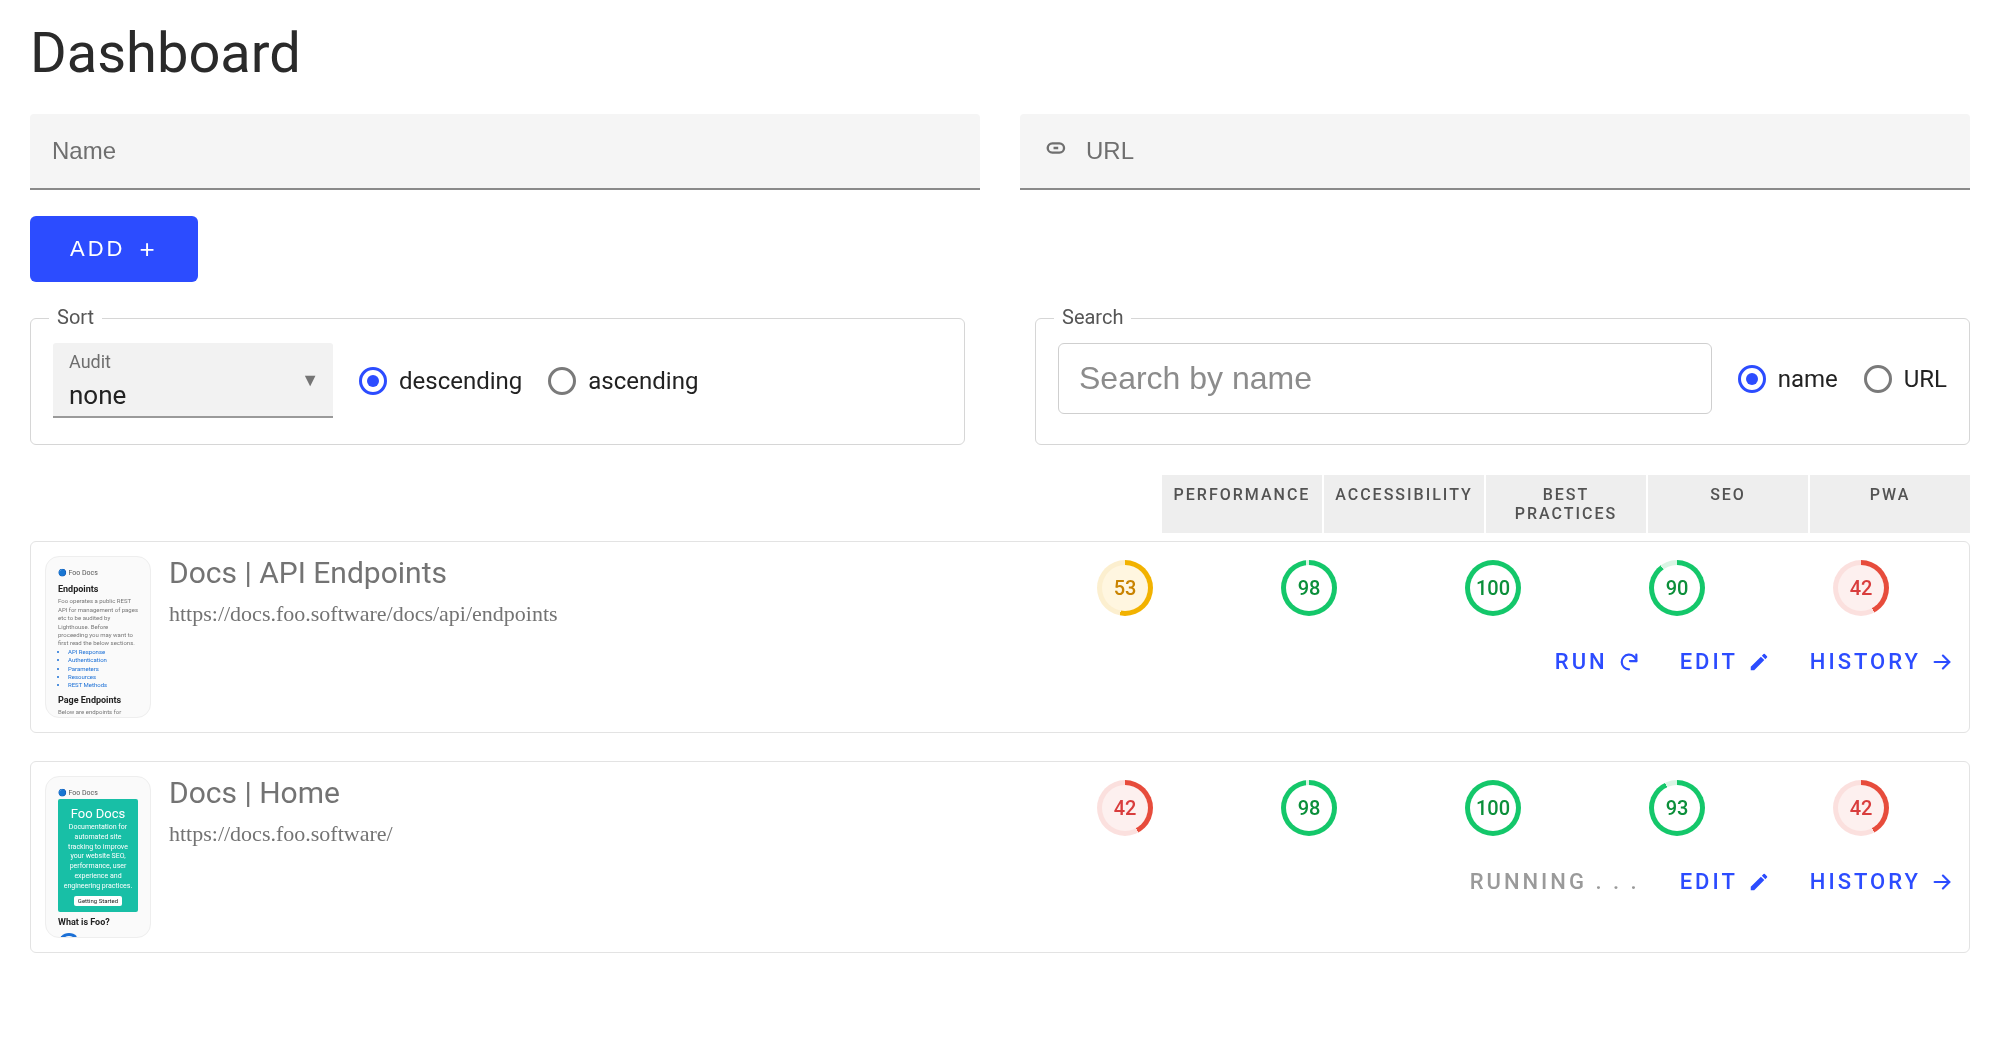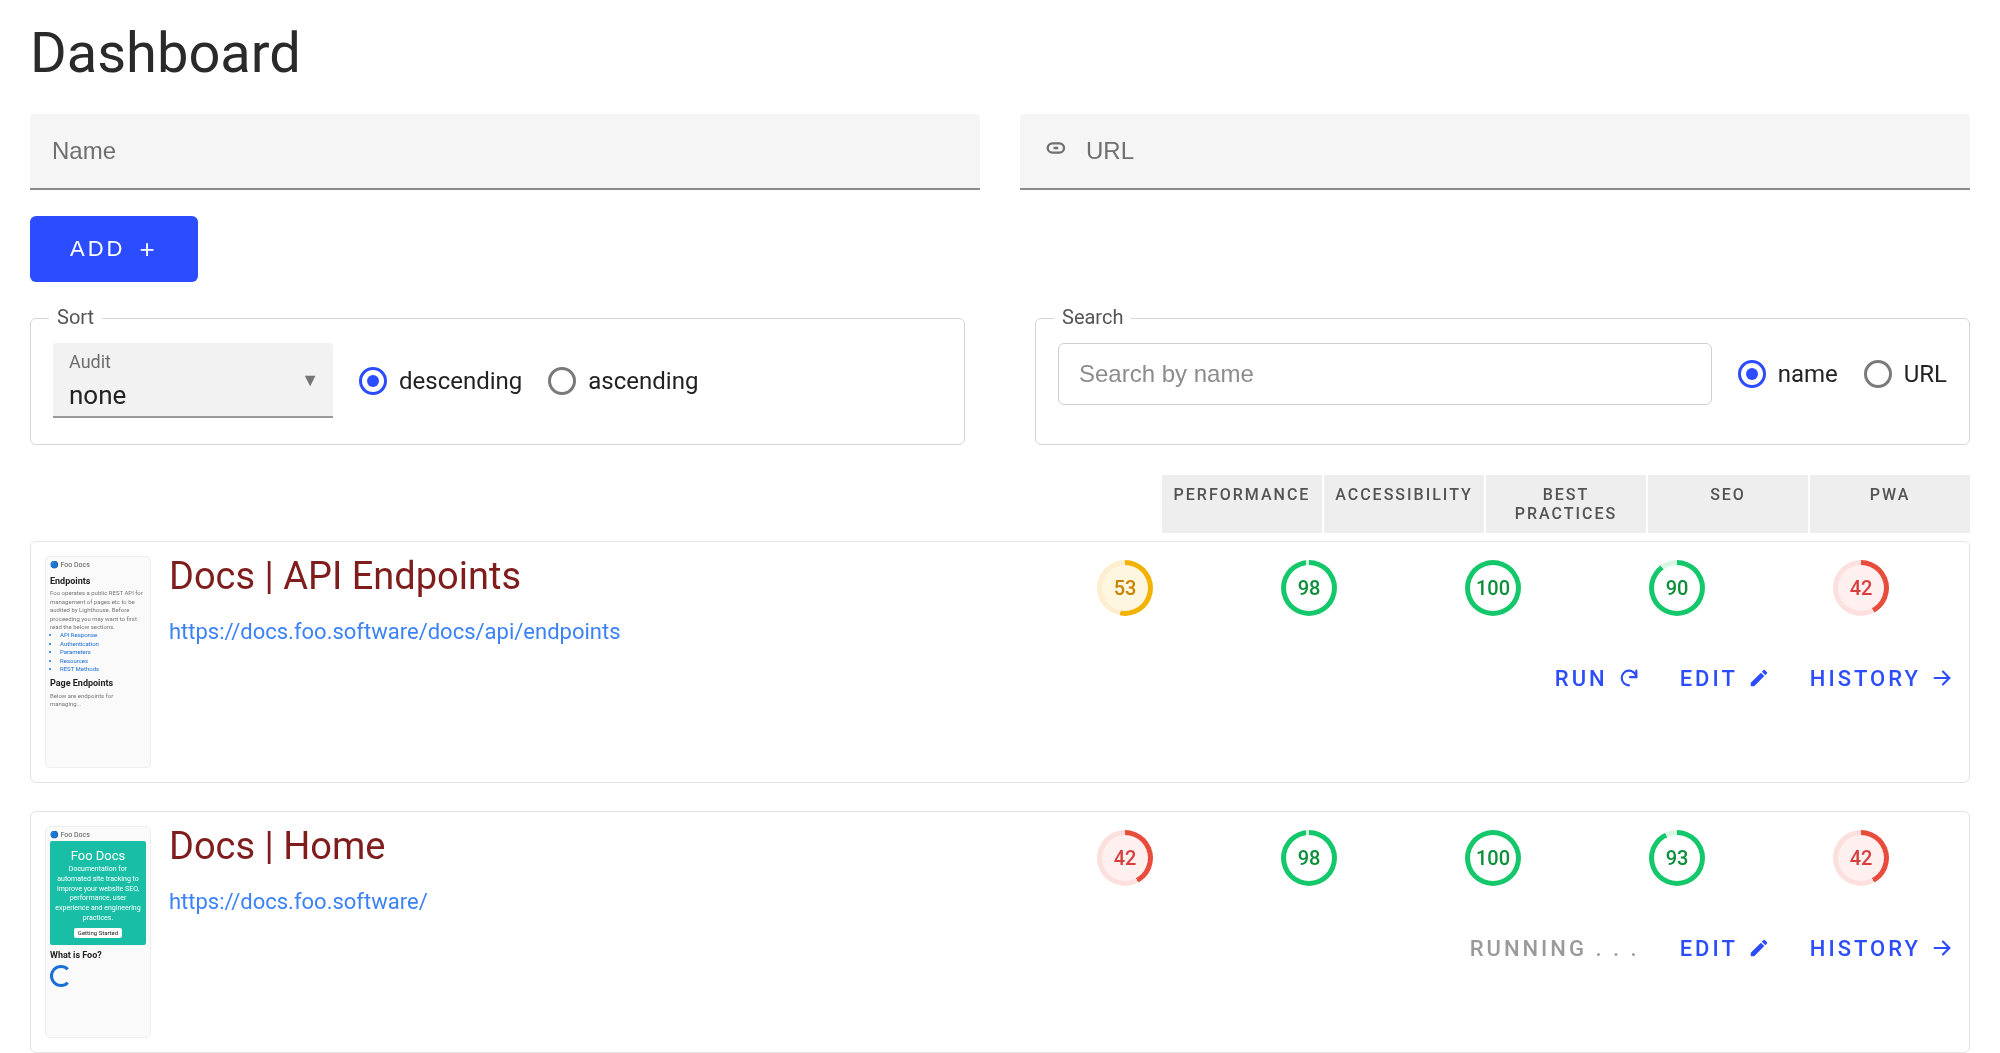--- a/index.html
+++ b/index.html
@@ -139,21 +139,21 @@
     inset: 5px;
     background: #2c4cff;
     border-radius: 50%;
   }
 
   .search-input {
     flex: 1;
     border: 1px solid #cfcfcf;
     border-radius: 6px;
     padding: 16px 20px;
-    font-size: 24px;
+    font-size: 32px;
     outline: none;
     color: #555;
   }
   .search-input::placeholder { color: #8c8c8c; }
 
   
   .score-headers {
     display: flex;
     justify-content: flex-end;
     gap: 2px;
@@ -174,26 +174,26 @@
   .card {
     border: 1px solid #e3e3e3;
     border-radius: 6px;
     display: flex;
     gap: 18px;
     padding: 14px 16px 14px 14px;
     margin-bottom: 28px;
   }
   .thumb {
     width: 106px;
-    height: 212px;
+    height: 162px;
     flex: none;
     background: #fafafa;
     border: 1px solid #eee;
-    border-radius: 5px;
-    padding: 4px;
+    border-radius: 14px;
+    padding: 12px;
     font-size: 6px;
     color: #777;
     overflow: hidden;
     line-height: 1.4;
   }
   .thumb .thumb-title { font-size: 9px; font-weight: 700; color: #222; margin: 4px 0 2px; }
   .thumb .thumb-block {
     background: #18bfa6;
     color: #fff;
     text-align: center;
@@ -209,22 +209,22 @@
   .card-main {
     flex: 1;
     display: flex;
     flex-direction: column;
   }
   .card-top {
     display: flex;
     align-items: flex-start;
   }
   .card-info { flex: 1; }
-  .card-title { font-size: 38px; font-weight: 400; color: #7f1d1d; line-height: 1.1; }
-  .card-url   { font-size: 22px; color: #3b82f6; margin-top: 21px; }
+  .card-title { font-size: 30px; font-weight: 400; color: #737373; line-height: 1.1; }
+  .card-url   { font-size: 22px; color: #737373; margin-top: 12px; font-family: Liberation Serif, serif; }
 
   .scores {
     display: flex;
   }
   .score-cell {
     width: 184px;
     display: flex;
     justify-content: center;
     align-items: flex-start;
     padding-top: 4px;

